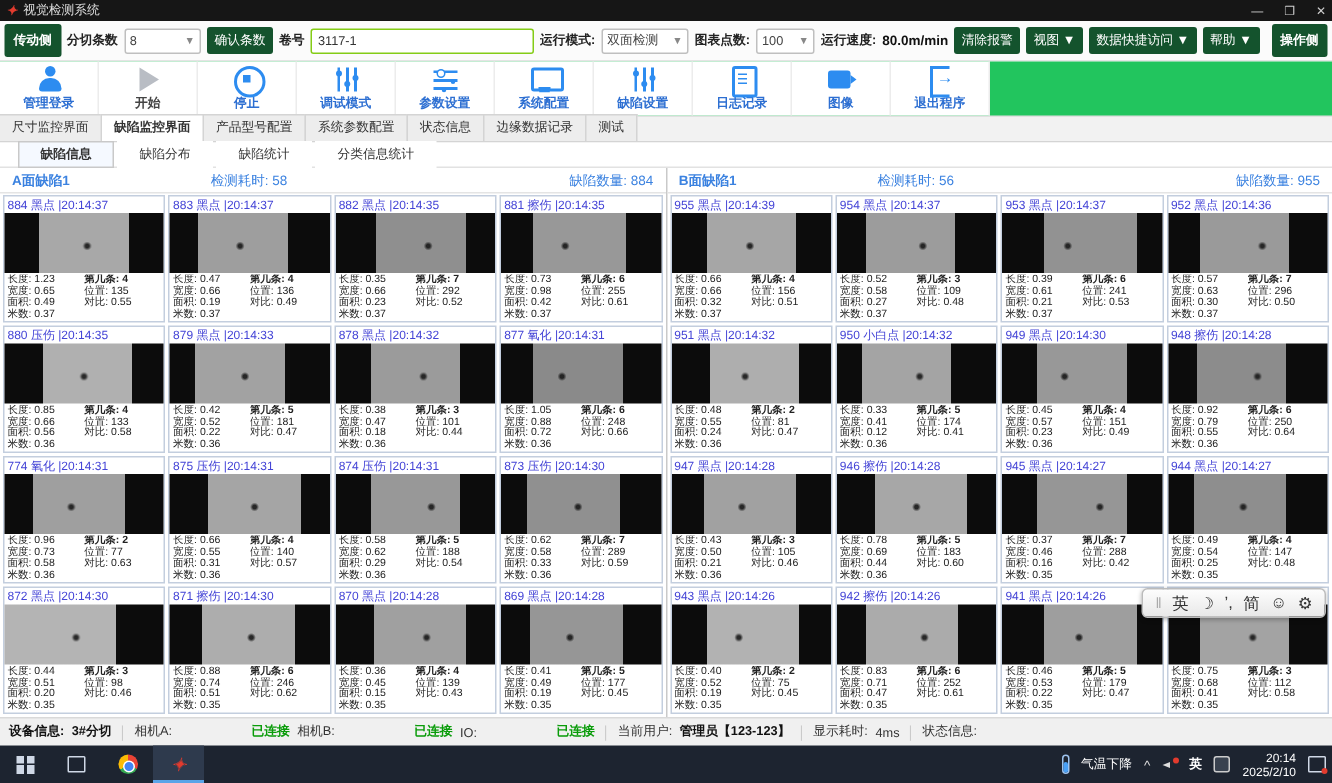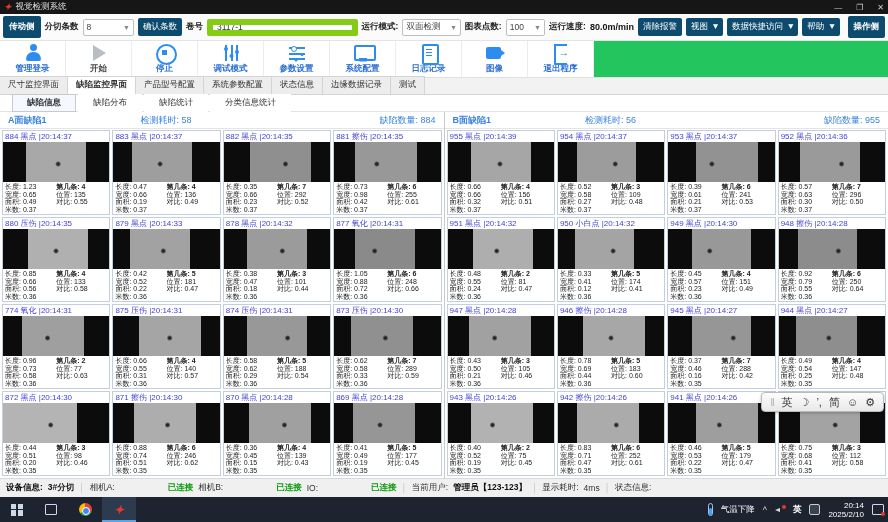--- a/index.html
+++ b/index.html
@@ -8,26 +8,26 @@
   .app { width:888px; height:522px; display:flex; flex-direction:column; position:relative; }
 
   
   .titlebar { height:14px; background:#161616; color:#ddd; display:flex; align-items:center; padding:0 4px; font-size:8.5px; flex:0 0 auto; }
   .logo { color:#e23b2e; font-weight:bold; font-size:9px; margin-right:4px; font-style:italic; }
   .win-ctrls { margin-left:auto; display:flex; gap:14px; color:#cfcfcf; font-size:8px; }
   .win-ctrls span { cursor:default; }
 
   
   .toolbar1 { height:27px; background:#fbfbfb; border-bottom:1px solid #e4e4e4; display:flex; align-items:center; gap:4px; padding:0 3px; flex:0 0 auto; white-space:nowrap; }
-  .btn-blue { background:#0c4a6e; color:#fff; border:none; border-radius:2px; font-size:8.5px; padding:3px 5px; font-family:Liberation Mono, monospace; cursor:pointer; }
+  .btn-blue { background:#14532d; color:#fff; border:none; border-radius:2px; font-size:8.5px; padding:3px 5px; font-family:Liberation Sans, sans-serif; cursor:pointer; }
   .btn-side { padding:5px 6px; font-weight:bold; }
   .tb-label { font-size:8.5px; color:#222; font-weight:bold; }
   .combo { border:1px solid #bfbfbf; background:#fff; border-radius:2px; height:17px; display:flex; align-items:center; justify-content:space-between; padding:0 3px; font-size:8.5px; color:#444; }
   .combo .arr { color:#888; font-size:7px; margin-left:4px; }
-  .textbox { border:6px solid #84cc16; background:#fff; border-radius:2px; height:17px; font-size:8.5px; color:#333; padding:0 4px; font-family:inherit; }
+  .textbox { border:1px solid #84cc16; background:#fff; border-radius:2px; height:17px; font-size:8.5px; color:#333; padding:0 4px; font-family:inherit; }
   .speed-val { font-size:9px; font-weight:bold; color:#111; }
   .tb-spacer { flex:1; }
 
   
   .ribbon { height:37px; background:#22c55e; border-bottom:1px solid #e0e0e0; display:flex; align-items:stretch; flex:0 0 auto; }
   .rbtn { width:66px; display:flex; flex-direction:column; align-items:center; justify-content:center; gap:1px; border:none; border-right:1px solid #ececec; background:#fff; cursor:pointer; font-family:inherit; }
   .rbtn .lab { font-size:8.5px; color:#2d6fd2; font-weight:bold; }
   .rbtn.dim .lab { color:#444; }
   .icn { width:20px; height:18px; position:relative; display:block; }
   .i-user::before { content:""; position:absolute; left:7px; top:0; width:7px; height:7px; border-radius:50%; background:#2d8cf0; }
@@ -179,20 +179,24 @@
       <button class="rbtn">
         <span class="icn i-hsliders"></span>
         <span class="lab">参数设置</span>
       </button>
 
       <button class="rbtn">
         <span class="icn i-monitor"></span>
         <span class="lab">系统配置</span>
       </button>
 
+      <button class="rbtn">
+        <span class="icn i-vsliders"></span>
+        <span class="lab">缺陷设置</span>
+      </button>
 
       <button class="rbtn">
         <span class="icn i-log"></span>
         <span class="lab">日志记录</span>
       </button>
 
       <button class="rbtn">
         <span class="icn i-camera"></span>
         <span class="lab">图像</span>
       </button>

